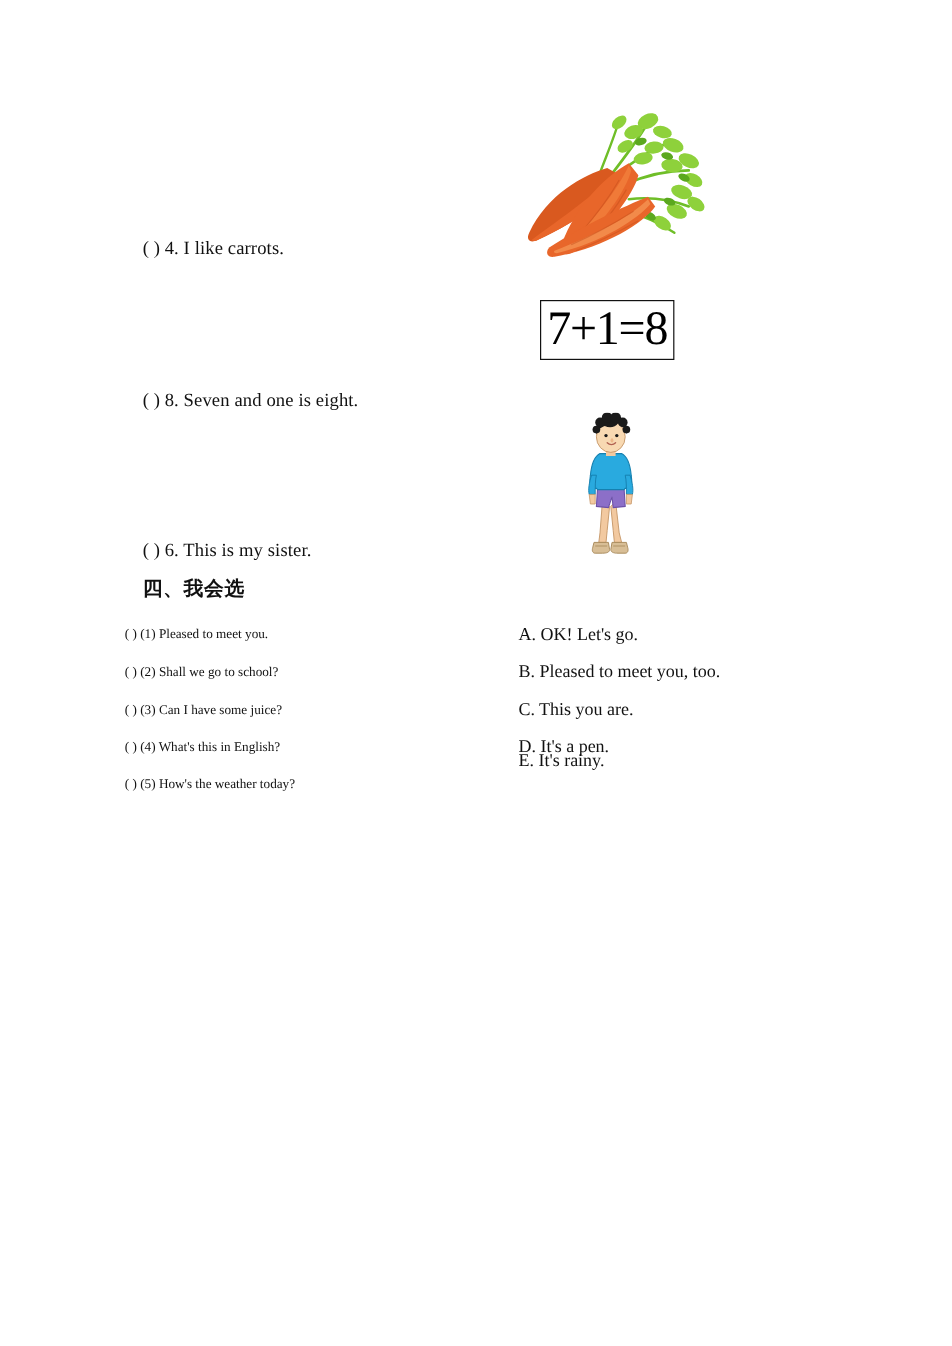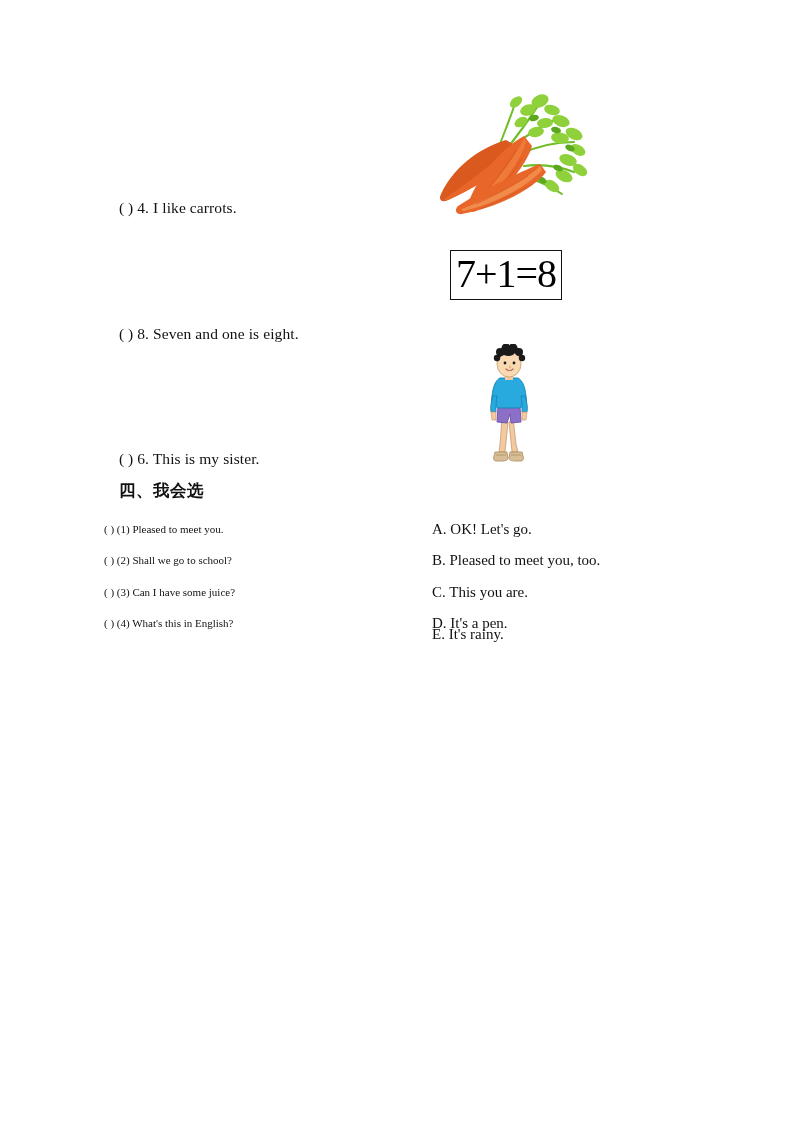--- a/index.html
+++ b/index.html
@@ -235,20 +235,24 @@
     <span>(2) Shall we go to school?</span>
   </div>
   <div class="match-q" style="top:582px;">
     <span class="blank-paren">(    )</span>
     <span>(3) Can I have some juice?</span>
   </div>
   <div class="match-q" style="top:613px;">
     <span class="blank-paren">(    )</span>
     <span>(4) What's this in English?</span>
   </div>
+  <div class="match-q" style="top:644px;">
+    <span class="blank-paren">(    )</span>
+    <span>(5) How's the weather today?</span>
+  </div>
 
   <div class="match-a" style="top:519px;">A. OK! Let's go.</div>
   <div class="match-a" style="top:550px;">B. Pleased to meet you, too.</div>
   <div class="match-a" style="top:582px;">C. This you are.</div>
   <div class="match-a" style="top:613px;">D. It's a pen.</div>
   <div class="match-a" style="top:612px;margin-top:12px;">E. It's rainy.</div>
 
 </div>
 
 </body></html>

